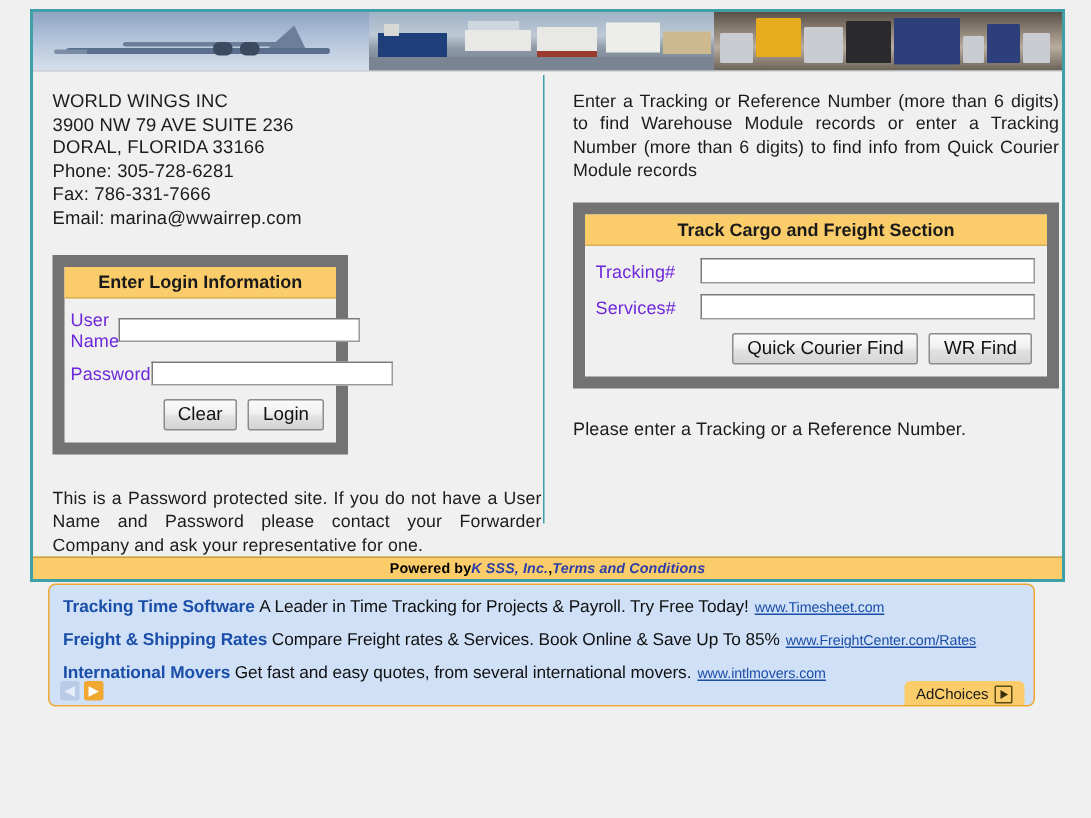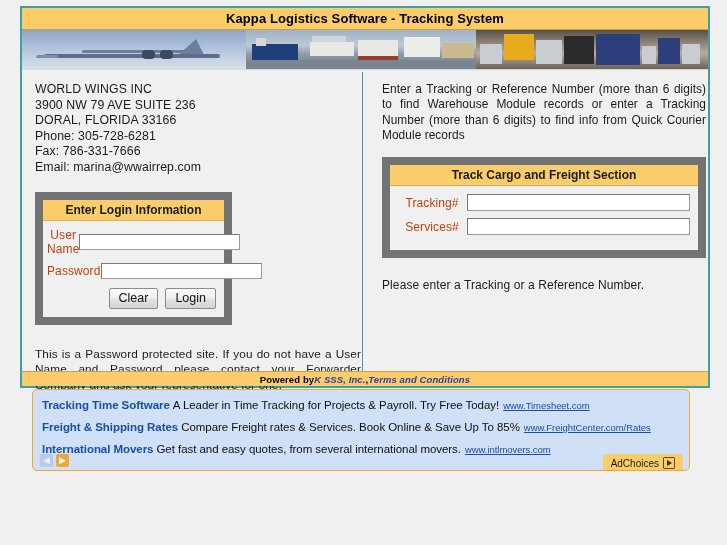--- a/index.html
+++ b/index.html
@@ -143,23 +143,22 @@
     font-size: 12px;
     font-weight: bold;
     color: #1a1a1a;
     padding: 3px 0 3px;
     border-bottom: 1px solid #d8b05a;
   }
   .panel-body { padding: 7px 6px 8px 4px; }
 
   .frow { display: flex; align-items: center; margin-bottom: 7px; }
   .flabel {
-    font-size: 12px; color: #c2410c; width: 68px;
-    letter-spacing: 0.1px;
-    text-align: center;
+    font-size: 12px; color: #6d28d9; width: 68px;
+    letter-spacing: 0.1px;
   }
   .ftext {
     flex: 1;
     height: 16px;
     border: 1px solid #9a9a9a;
     border-top-color: #7a7a7a;
     border-left-color: #7a7a7a;
     background: #ffffff;
     font-family: "Liberation Sans", sans-serif;
     font-size: 12px;
@@ -313,23 +312,20 @@
     border-bottom: 3.5px solid transparent;
   }
 </style>
 </head>
 <body>
 
 <div id="root">
 
   <div class="app-frame">
 
-    <div class="title-bar">
-      <span>Kappa Logistics Software - Tracking System</span>
-    </div>
 
     <div class="banner">
       <div class="banner-cell banner-air">
         <div class="plane-wing"></div>
         <div class="plane-tail"></div>
         <div class="plane-body"></div>
         <div class="plane-nose"></div>
         <div class="eng eng1"></div>
         <div class="eng eng2"></div>
       </div>
@@ -400,20 +396,24 @@
           <div class="panel-head">Track Cargo and Freight Section</div>
           <div class="panel-body">
             <div class="frow">
               <span class="flabel">Tracking#</span>
               <input class="ftext" type="text" value="" style="">
             </div>
             <div class="frow">
               <span class="flabel">Services#</span>
               <input class="ftext" type="text" value="" style="">
             </div>
+            <div class="btn-row">
+              <button class="btn">Quick Courier Find</button>
+              <button class="btn">WR Find</button>
+            </div>
           </div>
         </div>
 
         <div class="hint">Please enter a Tracking or a Reference Number.</div>
       </div>
     </div>
 
     <div class="footer-bar">
       <span>Powered by </span>
         <a href="#">K SSS, Inc.</a>

